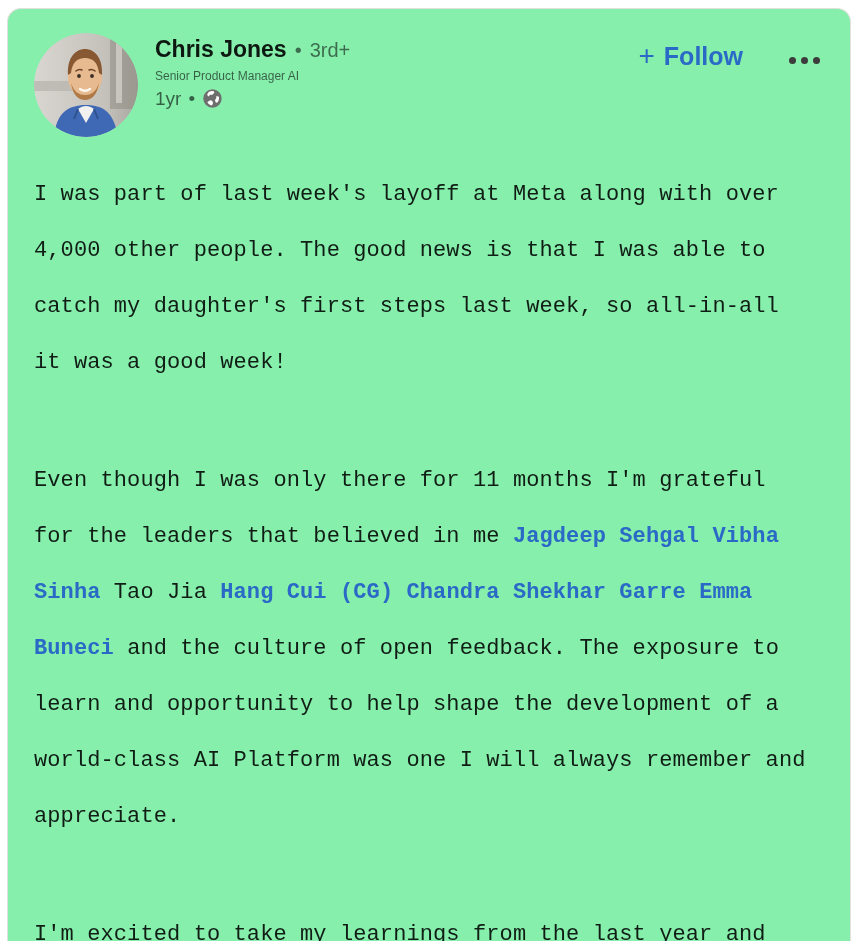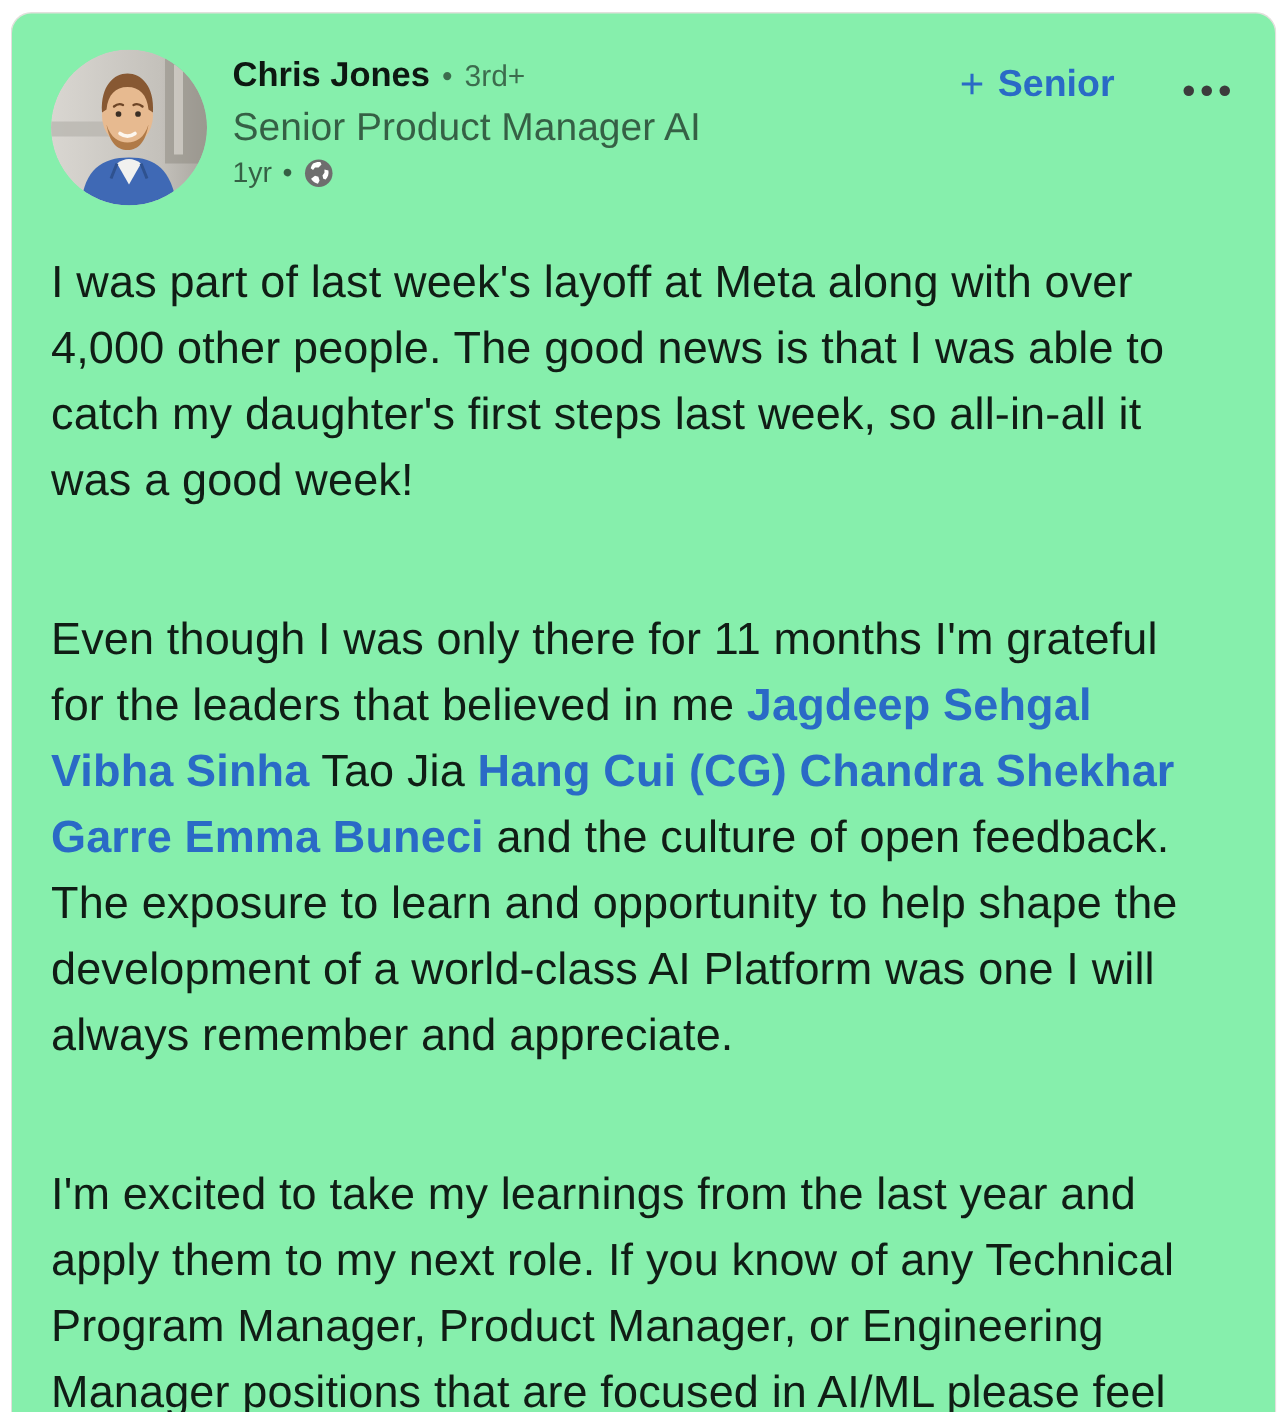--- a/index.html
+++ b/index.html
@@ -27,21 +27,21 @@
   }
   .id-block { margin-left: 17px; min-width: 0; }
   .name-row { display: flex; align-items: baseline; gap: 8px; margin-top: 3px; }
   .actor-name {
     font-size: 23px; font-weight: 700; color: rgba(0,0,0,0.9);
     cursor: pointer; white-space: nowrap;
   }
   .degree-sep, .degree {
     font-size: 20px; color: rgba(0,0,0,0.55); font-weight: 400;
   }
-  .headline { font-size: 26px; color: rgba(0,0,0,0.6); margin-top: 6px; }
+  .headline { font-size: 12px; color: rgba(0,0,0,0.6); margin-top: 6px; }
   .meta-row {
     display: flex; align-items: flex-start; gap: 7px;
     font-size: 19px; color: rgba(0,0,0,0.6); margin-top: 5px;
   }
   .globe { width: 21px; height: 21px; display: block; }
 
   .header-actions { margin-left: auto; display: flex; align-items: flex-start; }
   .follow-btn {
     display: flex; align-items: center; gap: 9px;
     background: transparent; border: none; cursor: pointer;
@@ -55,22 +55,23 @@
     display: flex; gap: 5px; align-items: center;
     margin-left: 42px; margin-top: 20px; padding: 4px;
   }
   .overflow-btn .dot {
     width: 7px; height: 7px; border-radius: 50%; background: #3c3c3c; display: block;
   }
 
   
   .post-text { margin-top: 30px; max-width: 775px; }
   .para {
-    font-size: 30px; line-height: 44px; color: rgba(0,0,0,0.88);
+    font-size: 22px; line-height: 56px; color: rgba(0,0,0,0.88);
     letter-spacing: 0.1px;
+    font-family: Liberation Mono, monospace;
   }
   .para + .para { margin-top: 62px; }
   .mention {
     color: var(--link-blue, #2a6ac6); font-weight: 700;
     text-decoration: none; cursor: pointer;
   }
 
   
   .social-bar {
     margin-top: 16px; display: flex; align-items: center;
@@ -142,21 +143,21 @@
           <path fill="#ffffff" d="M5.1 3.1c1.1-.7 2.5-1 3.7-.8l.6 1.3-1.5 1.5H6.1l-1 1.3-1.2-1C4.2 4.5 4.6 3.7 5.1 3.1z"></path>
           <path fill="#ffffff" d="M10.9 6.1l2 .5c.3 1.7-.2 3.4-1.4 4.6l-1.2-.4-.4-1.7 1-1.3z"></path>
           <path fill="#ffffff" d="M6.1 9.3l1.7.5.6 1.9-.8 1.6c-1.5-.3-2.8-1.2-3.5-2.5z"></path>
         </svg>
       </div>
     </div>
 
     <div class="header-actions">
       <button class="follow-btn">
         <span class="follow-plus">+</span>
-        <span>Senior</span>
+        <span>Follow</span>
       </button>
       <button class="overflow-btn">
         <span class="dot"></span>
         <span class="dot"></span>
         <span class="dot"></span>
       </button>
     </div>
   </div>
 
   <div class="post-text">

